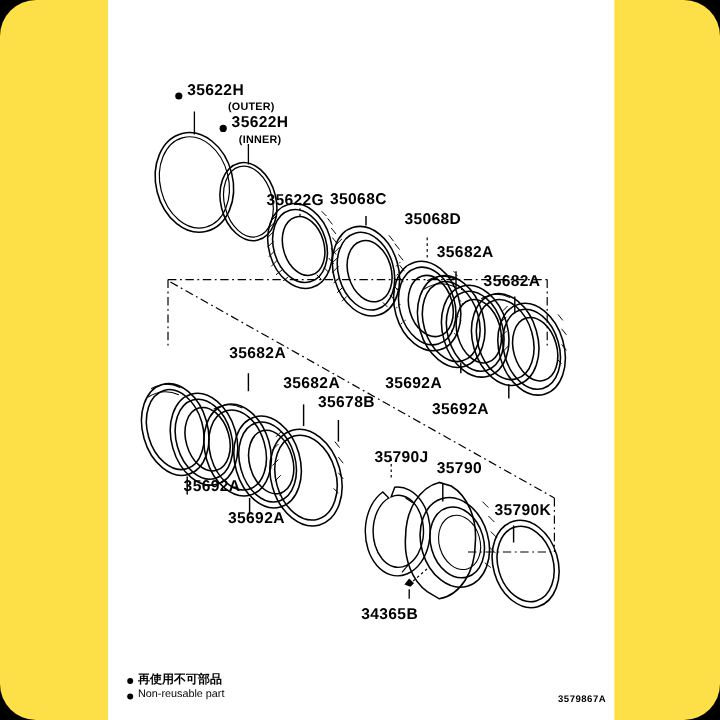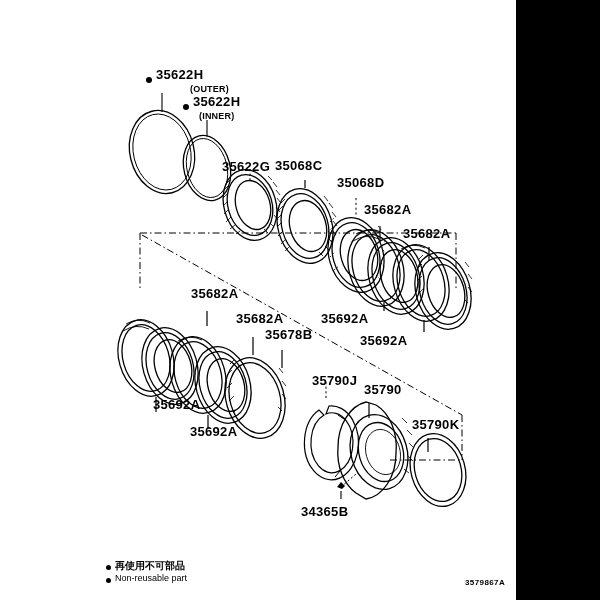--- a/index.html
+++ b/index.html
@@ -1,18 +1,18 @@
 <!DOCTYPE html>
 <html><head>
 <meta charset="utf-8">
 <style>
   html,body{margin:0;padding:0;background:#000;}
   #root{
-    position:relative;width:516px;height:600px;background:#ffffff;
-    font-family:"Liberation Sans", sans-serif;overflow:hidden;
+    position:relative;width:600px;height:600px;background:#fde047;
+    font-family:"Liberation Sans", sans-serif;overflow:hidden;border-radius:30px;
   }
   #sheet{
     position:absolute;left:90px;top:0;width:422px;height:600px;
     background:#fff;
   }
   .lbl{
     position:absolute;white-space:nowrap;color:#000;
     font-size:13px;font-weight:700;letter-spacing:.3px;
     font-family:"Liberation Sans", sans-serif;
   }

